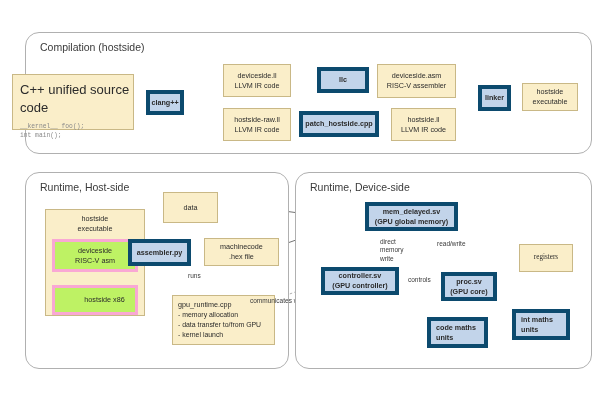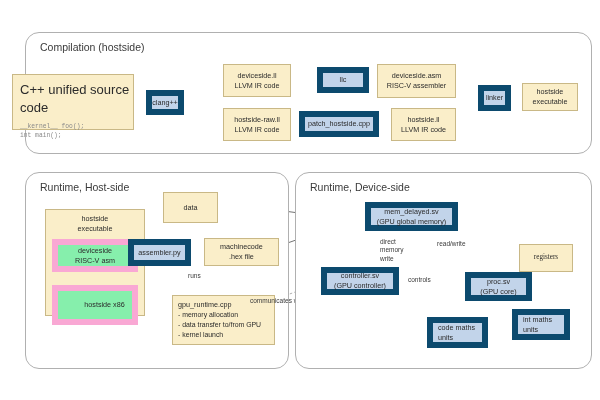--- a/index.html
+++ b/index.html
@@ -15,22 +15,22 @@
   }
   .panel-title{
     position:absolute;color:#3a3a3a;font-size:10.5px;white-space:nowrap;
   }
   .node{
     position:absolute;box-sizing:border-box;display:flex;
     align-items:center;justify-content:center;text-align:center;
     font-size:7.2px;line-height:1.35;color:#2b2b2b;
     border:1px solid #c9b886;background:#faeec9;padding:2px;
   }
-  .node.blue{border:6px solid #0c4a6e;background:#c2d4ea;}
-  .node.white{border:6px solid #f9a8d4;background:#86efac;}
+  .node.blue{border:4px solid #0c4a6e;background:#c2d4ea;font-weight:bold;}
+  .node.white{border:3px solid #f9a8d4;background:#bef264;}
   .node.left{justify-content:flex-start;text-align:left;padding-left:5px;}
   .node.top{align-items:flex-start;padding-top:4px;}
   .node .nm{display:block;white-space:pre-line;}
   .code{font-family:"Liberation Mono", monospace;font-size:6.3px;color:#8a8a8a;white-space:pre;}
   .srcbox{
     flex-direction:column;align-items:flex-start;justify-content:flex-start;
     padding:6px 0 0 7px;text-align:left;
   }
   .srcbox .t1{font-size:13px;color:#2b2b2b;margin-bottom:7px;}
   .edgelabel{
@@ -142,21 +142,21 @@
   <div class="node top" style="left:45px;top:209px;width:100px;height:107px;">
     <span class="nm">hostside
 executable</span>
   </div>
 
   <div class="node white" style="left:52px;top:239px;width:86px;height:33px;">
     <span class="nm">deviceside
 RISC-V asm</span>
   </div>
 
-  <div class="node white" style="left:52px;top:285px;width:86px;height:40px;padding-left:21px;">
+  <div class="node white" style="left:52px;top:285px;width:86px;height:30px;padding-left:21px;">
     <span class="nm">hostside x86</span>
   </div>
 
   <div class="node blue" style="left:128px;top:239px;width:63px;height:27px;">
     <span class="nm">assembler.py</span>
   </div>
 
   <div class="node" style="left:163px;top:192px;width:55px;height:31px;">
     <span class="nm">data</span>
   </div>
@@ -182,21 +182,21 @@
   <div class="node blue" style="left:365px;top:202px;width:93px;height:29px;">
     <span class="nm">mem_delayed.sv
 (GPU global memory)</span>
   </div>
 
   <div class="node blue" style="left:321px;top:267px;width:78px;height:28px;">
     <span class="nm">controller.sv
 (GPU controller)</span>
   </div>
 
-  <div class="node blue" style="left:441px;top:272px;width:67px;height:29px;margin-left:24px;">
+  <div class="node blue" style="left:441px;top:272px;width:56px;height:29px;">
     <span class="nm">proc.sv
 (GPU core)</span>
   </div>
 
   <div class="node" style="left:519px;top:244px;width:54px;height:28px;font-family:Liberation Serif, serif;">
     <span class="nm">registers</span>
   </div>
 
   <div class="node blue left" style="left:512px;top:309px;width:58px;height:31px;">
     <span class="nm">int maths

